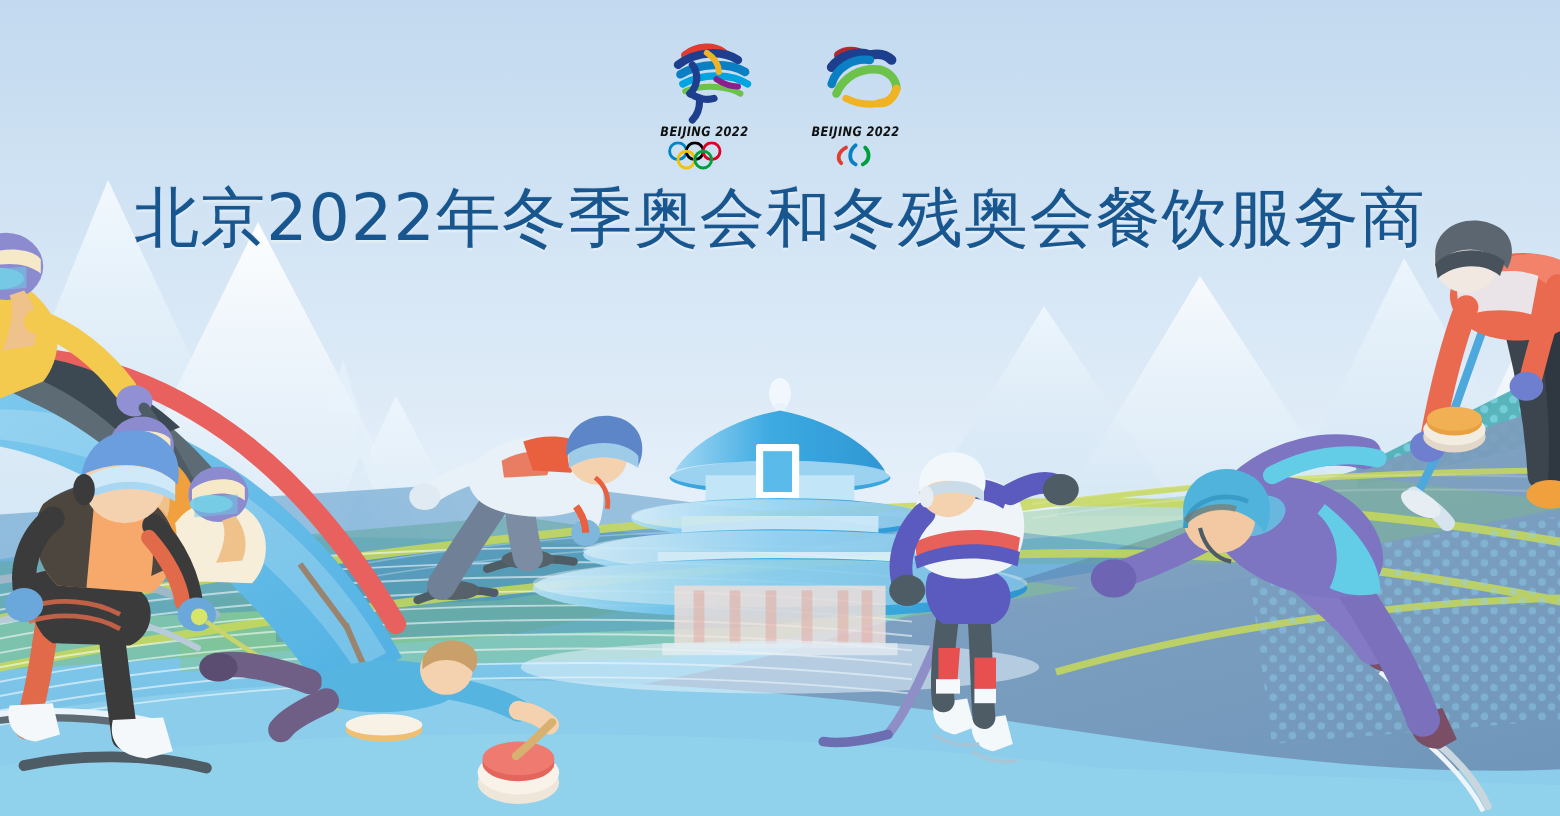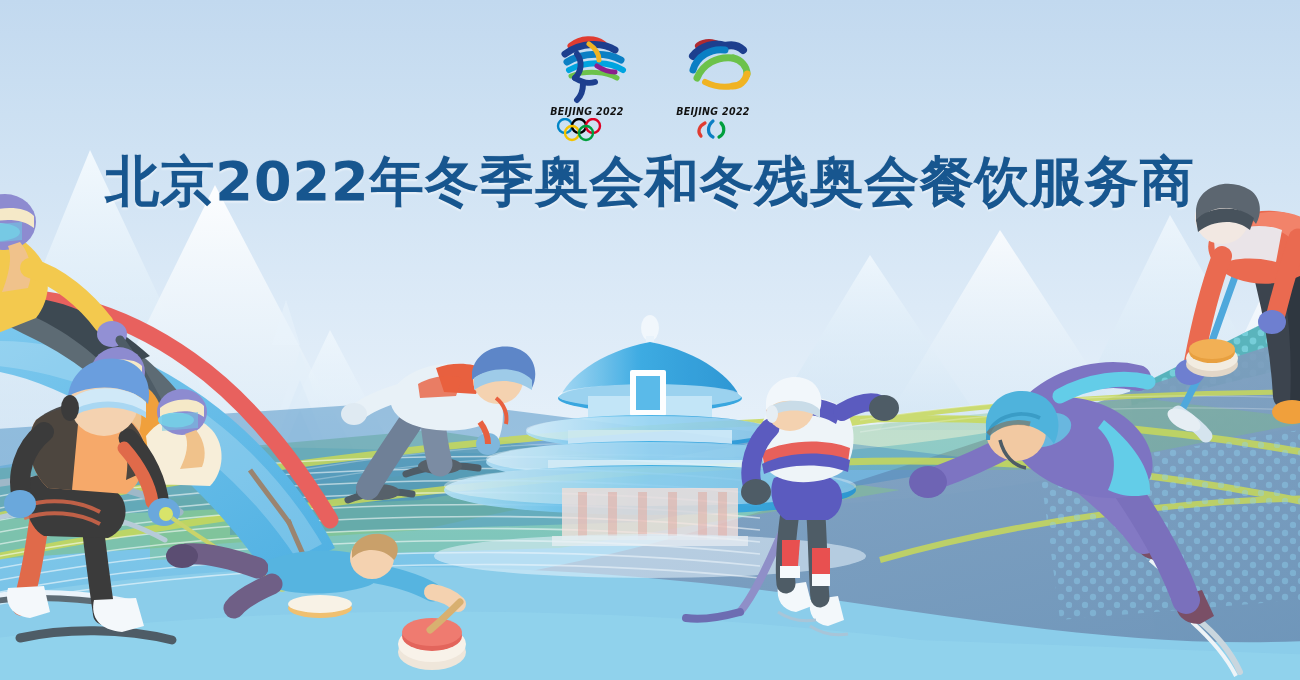--- a/index.html
+++ b/index.html
@@ -29,21 +29,21 @@
     margin-top:1px;
     transform:scaleY(1.15);
   }
 
   
   .title{
     position:absolute;left:0;top:146px;width:1300px;
     text-align:center;
     z-index:45;
     font-family:"DejaVu Sans","Liberation Sans",sans-serif;
-    font-weight:700;
+    font-weight:400;
     font-size:54px;
     letter-spacing:1px;
     color:#17568f;
     text-shadow:0 2px 2px rgba(255,255,255,.55), 0 0 1px rgba(20,70,120,.4);
     white-space:nowrap;
   }
 </style>
 </head>
 <body>
 

